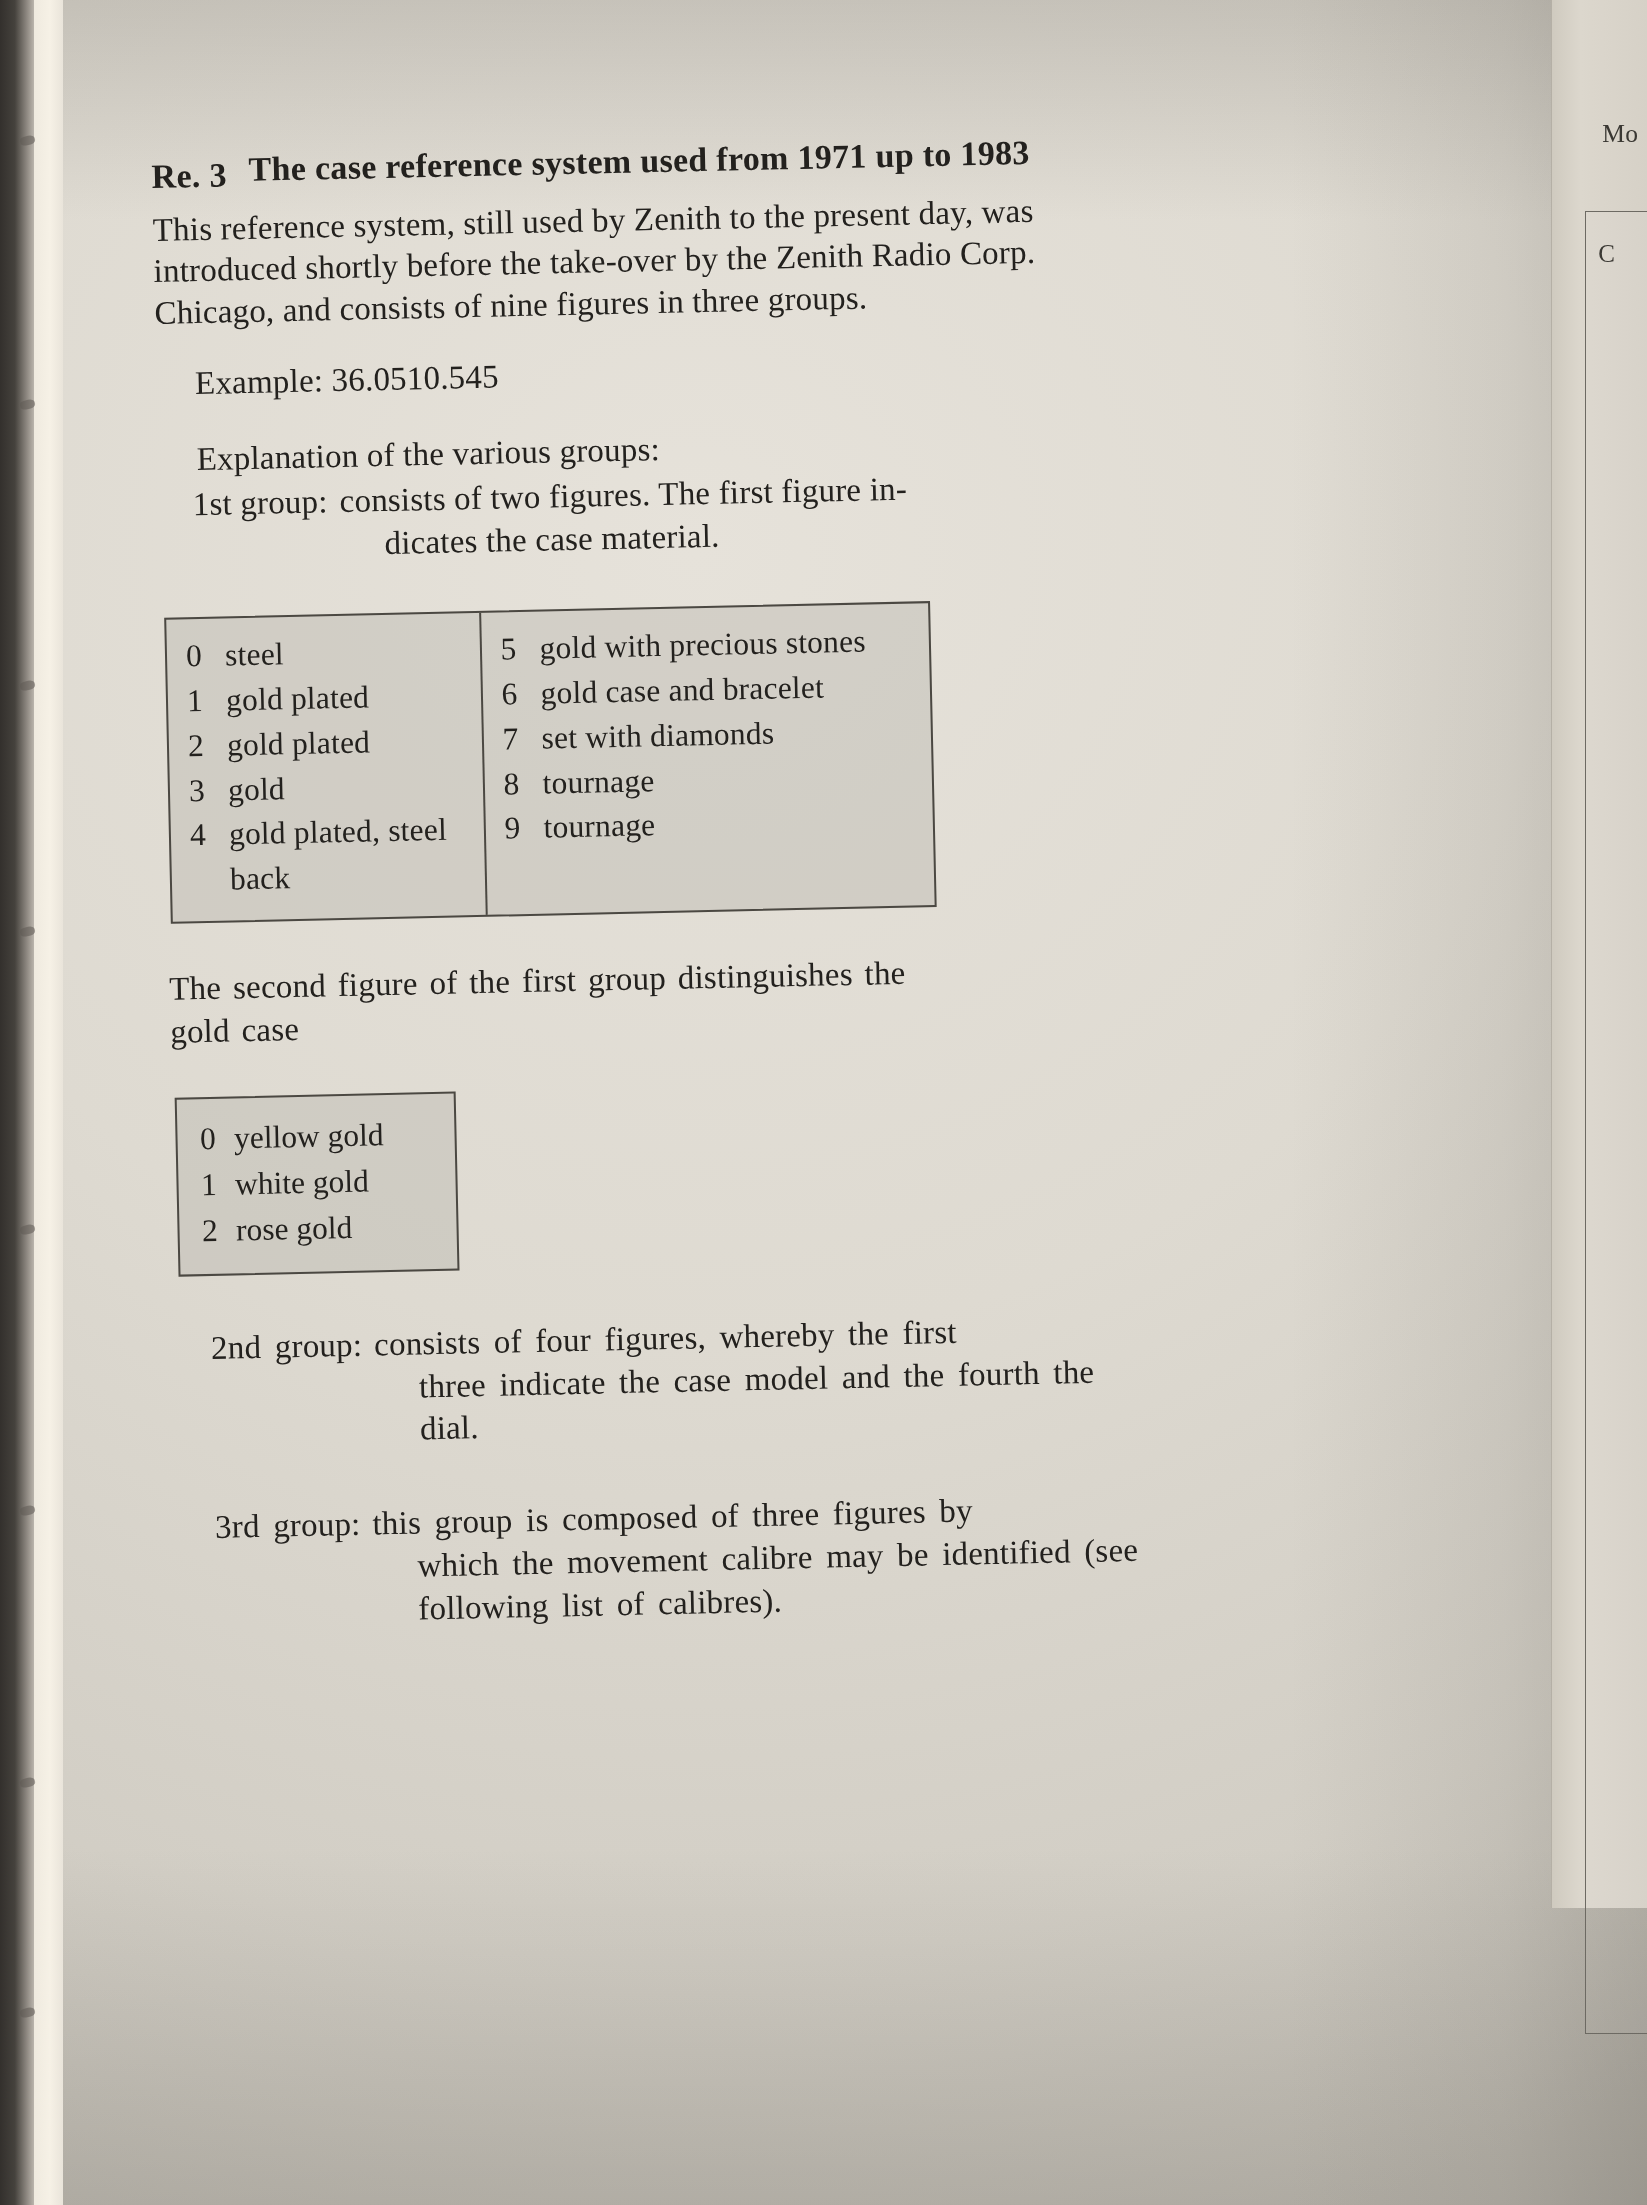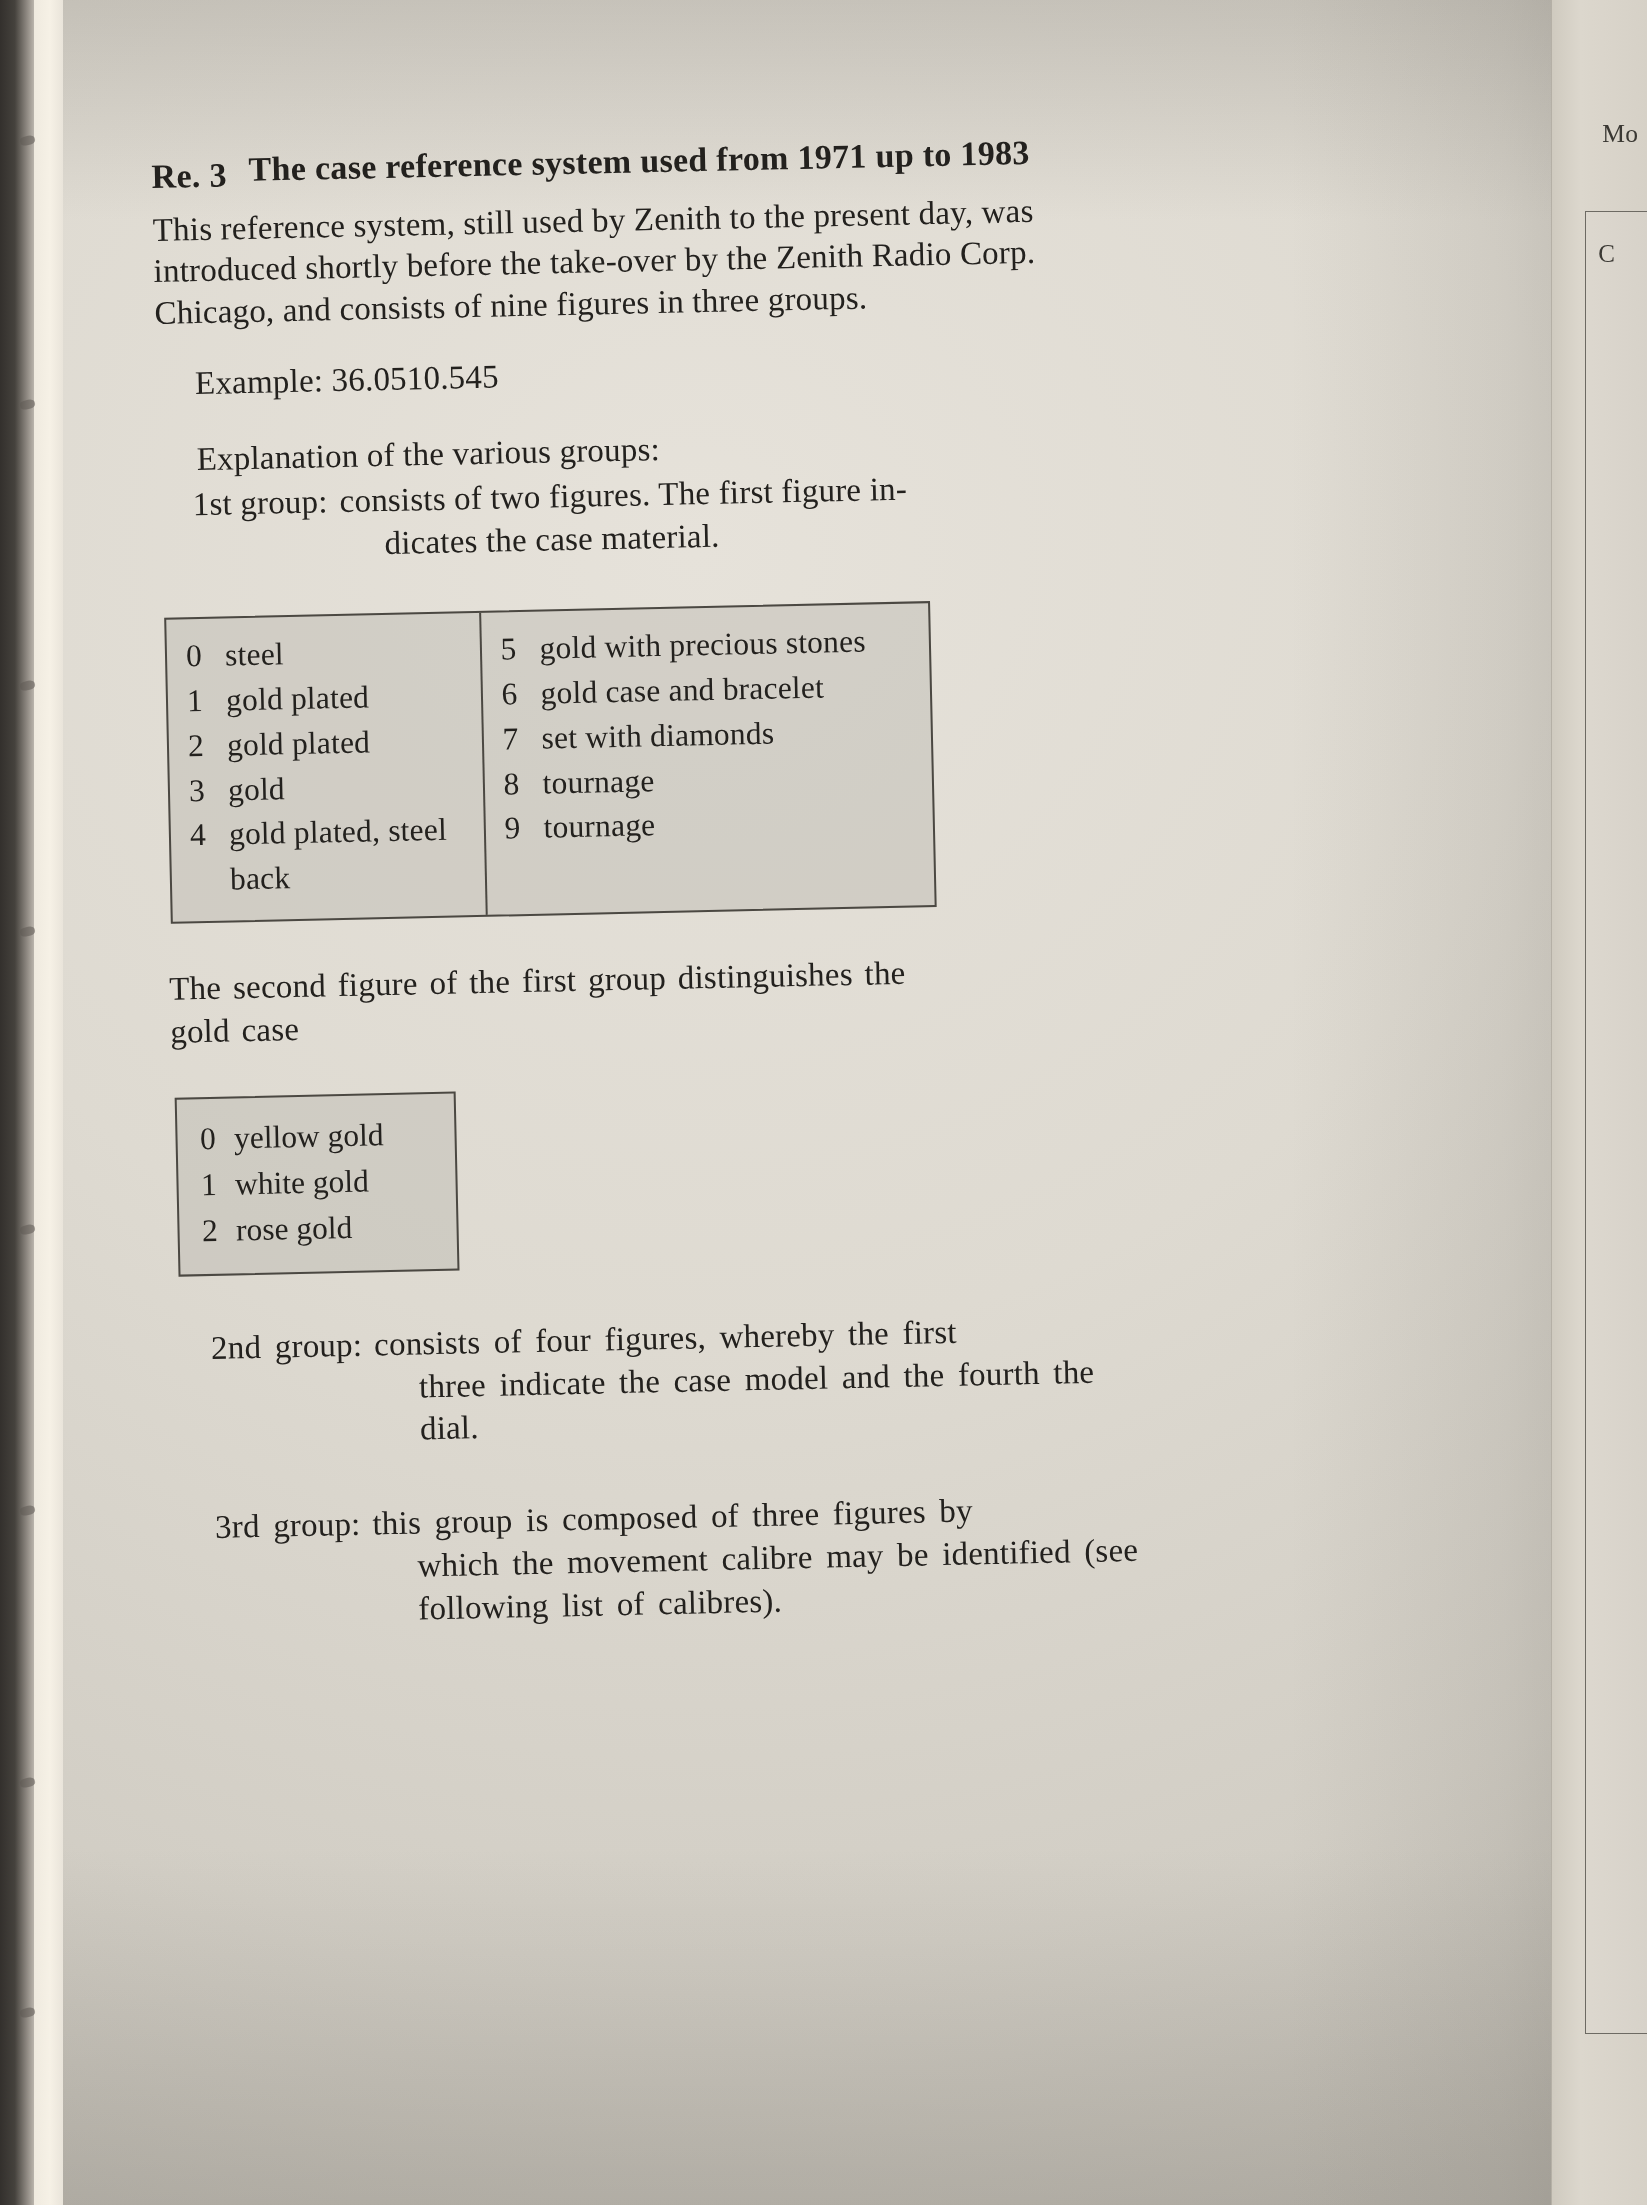--- a/index.html
+++ b/index.html
@@ -61,21 +61,21 @@
     position: absolute;
     right: 0; top: 0;
     width: 357px; height: 2205px;
     background: linear-gradient(to right, rgba(150,145,136,0) 0%, rgba(130,126,118,0.16) 60%, rgba(110,106,98,0.30) 100%);
   }
 
   
   .right-page {
     position: absolute;
     right: 0; top: 0;
-    width: 95px; height: 2205px;
+    width: 95px; height: 1908px;
     background: linear-gradient(to right, #cfcabf 0%, #dcd7cd 30%, #d6d1c7 100%);
     border-left: 1.7px solid rgba(120,115,106,0.35);
     margin-left: 8px;
   }
   .right-page-box {
     position: absolute;
     right: 0; top: 211px;
     width: 61px; height: 1821px;
     border: 1.7px solid #6d6a63;
     border-right: none;

